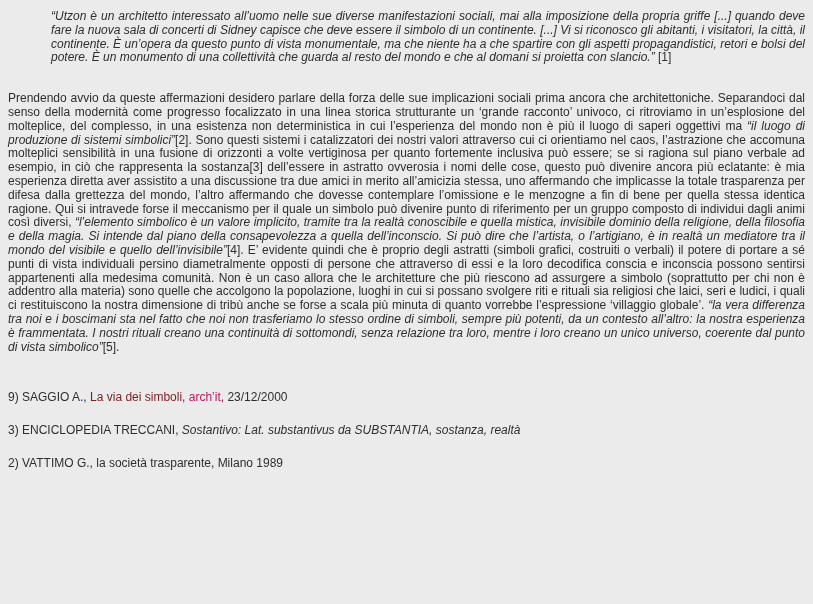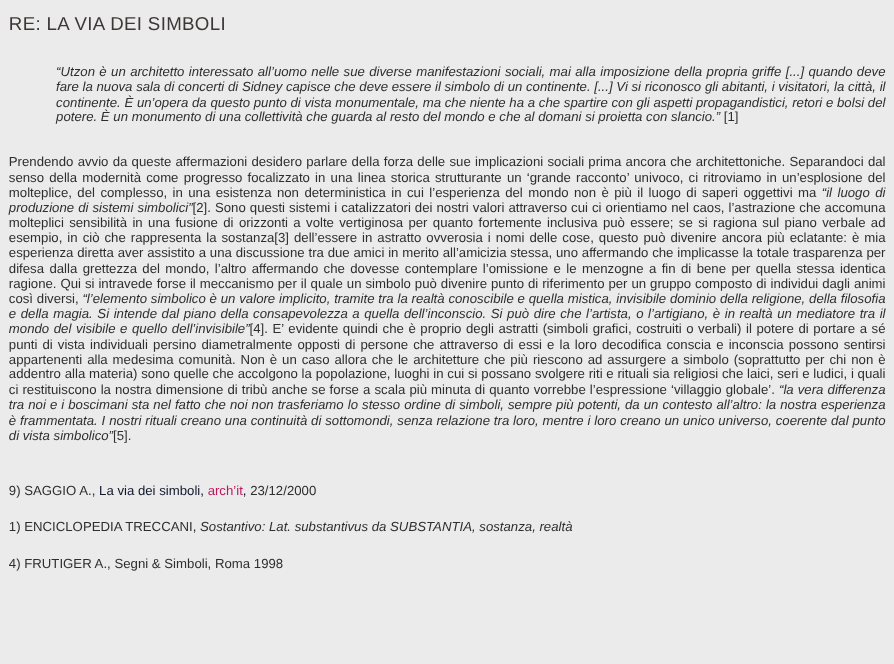--- a/index.html
+++ b/index.html
@@ -30,40 +30,39 @@
   .quote-para { margin-bottom: 27px; margin-left: 43px; }
   .body-para  { margin-bottom: 36px; }
   .references { margin-top: 0; }
   .ref {
     font-size: 12px;
     line-height: 14px;
     margin: 0 0 19px 0;
     text-align: left;
   }
   .i { font-style: italic; }
-  .maroon { color: #0f172a; text-align: right; }
+  .maroon { color: #7f1d1d; text-align: right; }
   .red { color: #be185d; }
   .link { cursor: pointer; }
 </style>
 </head>
 <body>
 
 <div class="page">
 
-  <h1 class="page-title">RE: LA VIA DEI SIMBOLI</h1>
 
   <p class="para quote-para"><span class="i">“Utzon è un architetto interessato all’uomo nelle sue diverse manifestazioni sociali, mai alla imposizione della propria griffe [...] quando deve fare la nuova sala di concerti di Sidney capisce che deve essere il simbolo di un continente. [...] Vi si riconosco gli abitanti, i visitatori, la città, il continente. È un’opera da questo punto di vista monumentale, ma che niente ha a che spartire con gli aspetti propagandistici, retori e bolsi del potere. È un monumento di una collettività che guarda al resto del mondo e che al domani si proietta con slancio.”</span><span> [1]</span></p>
 
   <p class="para body-para"><span>Prendendo avvio da queste affermazioni desidero parlare della forza delle sue implicazioni sociali prima ancora che architettoniche. Separandoci dal senso della modernità come progresso focalizzato in una linea storica strutturante un ‘grande racconto’ univoco, ci ritroviamo in un’esplosione del molteplice, del complesso, in una esistenza non deterministica in cui l’esperienza del mondo non è più il luogo di saperi oggettivi ma </span><span class="i">“il luogo di produzione di sistemi simbolici”</span><span>[2]. Sono questi sistemi i catalizzatori dei nostri valori attraverso cui ci orientiamo nel caos, l’astrazione che accomuna molteplici sensibilità in una fusione di orizzonti a volte vertiginosa per quanto fortemente inclusiva può essere; se si ragiona sul piano verbale ad esempio, in ciò che rappresenta la sostanza[3] dell’essere in astratto ovverosia i nomi delle cose, questo può divenire ancora più eclatante: è mia esperienza diretta aver assistito a una discussione tra due amici in merito all’amicizia stessa, uno affermando che implicasse la totale trasparenza per difesa dalla grettezza del mondo, l’altro affermando che dovesse contemplare l’omissione e le menzogne a fin di bene per quella stessa identica ragione. Qui si intravede forse il meccanismo per il quale  un simbolo può divenire punto di riferimento per un gruppo composto di individui dagli animi così diversi, </span><span class="i">“l’elemento simbolico è un valore implicito, tramite tra la realtà conoscibile e quella mistica, invisibile dominio della religione, della filosofia e della magia. Si intende dal piano della consapevolezza a quella dell’inconscio. Si può dire che l’artista, o l’artigiano, è in realtà un mediatore tra il mondo del visibile e quello dell’invisibile”</span><span>[4]. E’ evidente quindi che è proprio degli astratti (simboli grafici, costruiti o verbali) il potere di portare a sé punti di vista individuali persino diametralmente opposti di persone che attraverso di essi e la loro decodifica conscia e inconscia possono sentirsi appartenenti alla medesima comunità. Non è un caso allora che le architetture che più riescono ad assurgere a simbolo (soprattutto per chi non è addentro alla materia) sono quelle che accolgono la popolazione, luoghi in cui si possano svolgere riti e rituali sia religiosi che laici, seri e ludici, i quali ci restituiscono la nostra dimensione di tribù anche se forse a scala più minuta di quanto vorrebbe l’espressione ‘villaggio globale’. </span><span class="i">“la vera differenza tra noi e i boscimani sta nel fatto che noi non trasferiamo lo stesso ordine di simboli, sempre più potenti, da un contesto all’altro: la nostra esperienza è frammentata. I nostri rituali creano una continuità di sottomondi, senza relazione tra loro, mentre i loro creano un unico universo, coerente dal punto di vista simbolico”</span><span>[5].</span></p>
 
   <div class="references">
 
     <p class="ref"><span>9) SAGGIO A., </span><span class="maroon link">La via dei simboli</span><span class="maroon">, </span><span class="red link">arch’it</span><span class="maroon">, </span><span>23/12/2000</span></p>
 
-    <p class="ref"><span>1) ENCICLOPEDIA TRECCANI, </span><span class="i">Sostantivo: Lat. substantivus da SUBSTANTIA, sostanza, realtà</span></p>
+    <p class="ref"><span>3) ENCICLOPEDIA TRECCANI, </span><span class="i">Sostantivo: Lat. substantivus da SUBSTANTIA, sostanza, realtà</span></p>
 
+    <p class="ref"><span>2) VATTIMO G., la società trasparente, Milano 1989</span></p>
 
-    <p class="ref"><span>4) FRUTIGER A., Segni &amp; Simboli, Roma 1998</span></p>
 
 
   </div>
 
 </div>
 
 </body></html>

